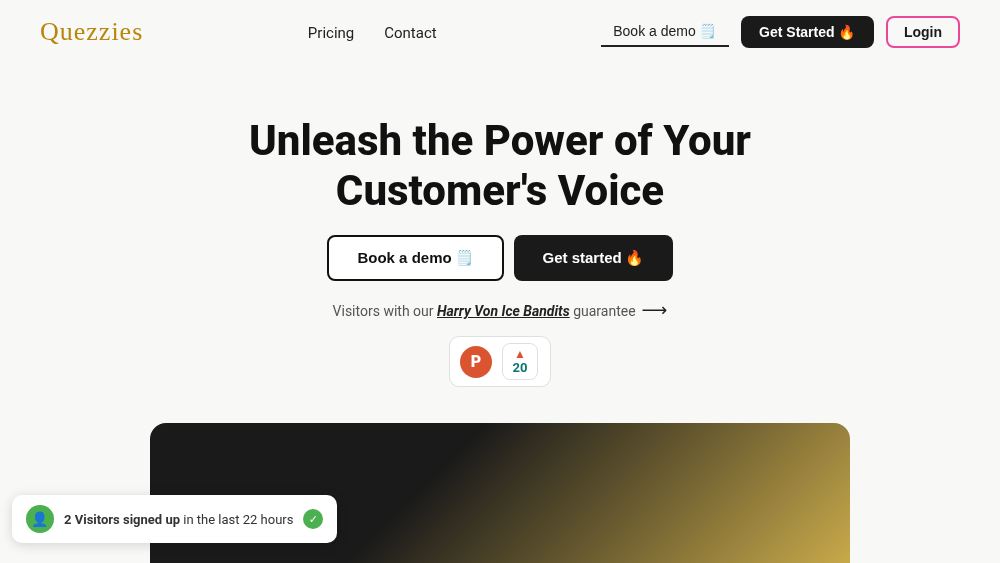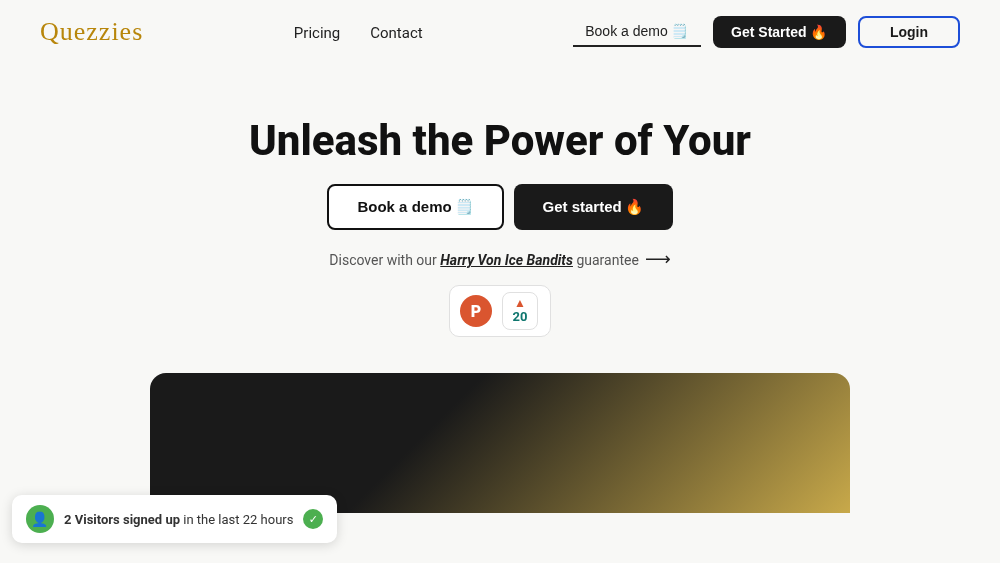--- a/index.html
+++ b/index.html
@@ -69,22 +69,22 @@
       padding: 8px 18px;
       border-radius: 8px;
       font-size: 14px;
       font-weight: 600;
       cursor: pointer;
     }
 
     .btn-login-nav {
       background: transparent;
       color: #1a1a1a;
-      border: 2px solid #1d4ed8;
-      padding: 6px 30px;
+      border: 2px solid #ec4899;
+      padding: 6px 16px;
       border-radius: 8px;
       font-size: 14px;
       font-weight: 600;
       cursor: pointer;
     }
 
     
     .hero {
       text-align: center;
       padding: 40px 20px 20px;
@@ -298,29 +298,30 @@
   <div class="nav-actions">
     <button class="btn-book-demo-nav">Book a demo 🗒️</button>
     <button class="btn-get-started-nav">Get Started 🔥</button>
     <button class="btn-login-nav">Login</button>
   </div>
 </nav>
 
 <section class="hero">
   <h1>
     <span>Unleash the Power of Your</span><br>
+    <span>Customer's Voice</span>
   </h1>
 
   <div class="hero-buttons">
     <button class="btn-book-demo-hero">Book a demo 🗒️</button>
     <button class="btn-get-started-hero">Get started 🔥</button>
   </div>
 
   <div class="guarantee-text">
-    <span>Discover with our </span><strong>Harry Von Ice Bandits</strong><span> guarantee</span><span class="arrow">⟶</span>
+    <span>Visitors with our </span><strong>Harry Von Ice Bandits</strong><span> guarantee</span><span class="arrow">⟶</span>
   </div>
 
   
   <div class="ph-badge">
     <div class="ph-icon">P</div>
     <div class="ph-upvote">
       <span class="ph-arrow-up">▲</span>
       <span class="ph-count">20</span>
     </div>
   </div>

